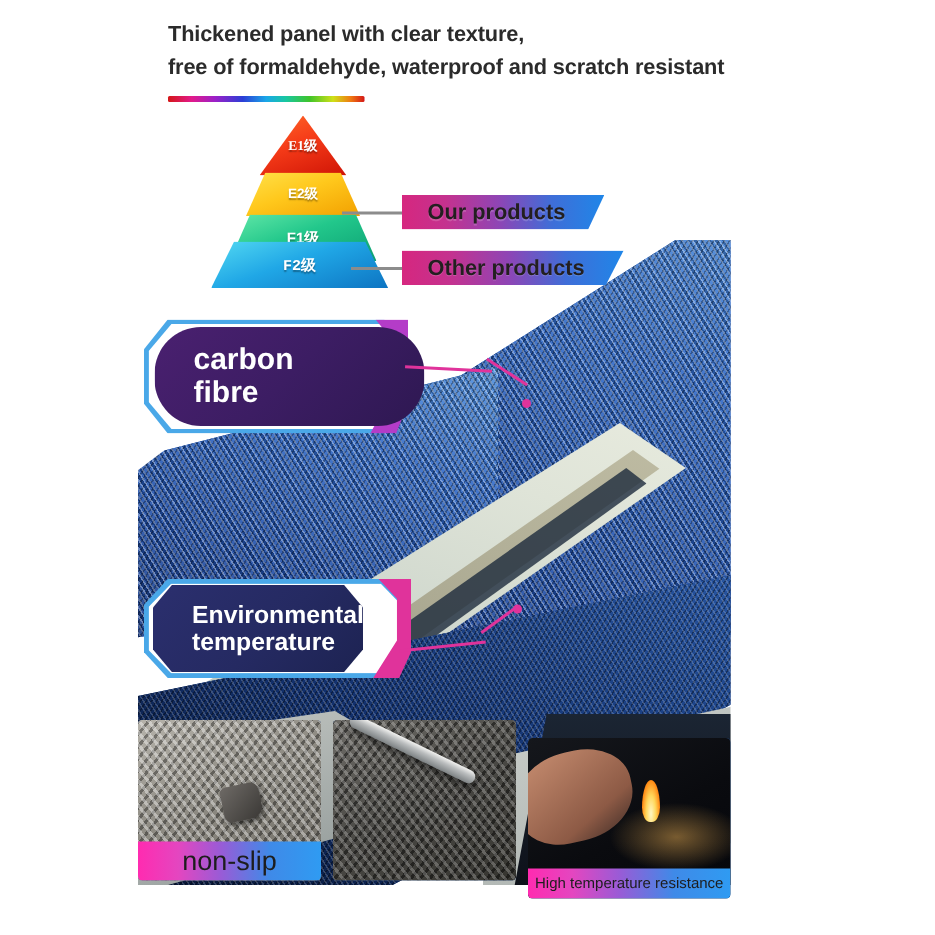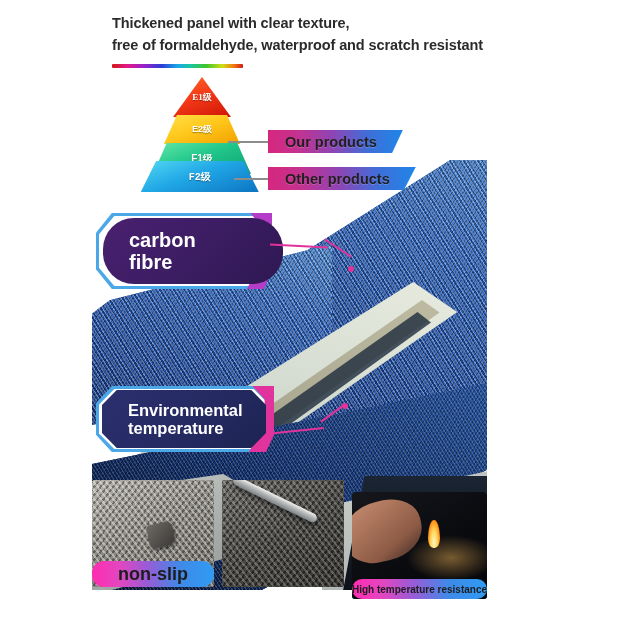--- a/index.html
+++ b/index.html
@@ -174,21 +174,21 @@
     background:linear-gradient(135deg,#4a2070 0%,#3c1d63 50%,#2e1852 100%);
     border-radius:31px;
   }
 
   #badge-env-frame{left:96px;top:386px;width:176px;height:66px;background:#4aa8e8;}
   #badge-env-accent{
     left:238px;top:386px;width:36px;height:66px;background:#e0339b;
     clip-path:polygon(40% 0%, 100% 0%, 100% 74%, 78% 100%, 30% 100%, 74% 62%, 74% 20%, 40% 0%);
   }
   #badge-env{
-    left:102px;top:390px;width:164px;height:58px;font-size:16.5px;
+    left:102px;top:390px;width:140px;height:58px;font-size:16.5px;
     background:linear-gradient(135deg,#2b2f6e 0%,#252a62 55%,#1d2352 100%);
   }
 
   
   .leader{position:absolute;background:#e0339b;}
   #lead1a{left:270px;top:245px;width:58px;height:2px;transform:rotate(3deg);}
   #lead1b{left:322px;top:247px;width:32px;height:2px;transform:rotate(33deg);}
   #lead1dot{left:348px;top:266px;width:6px;height:6px;border-radius:50%;}
   #lead2a{left:266px;top:430px;width:58px;height:2px;transform:rotate(-6deg);}
   #lead2b{left:318px;top:412px;width:30px;height:2px;transform:rotate(-36deg);}
@@ -207,23 +207,22 @@
   .weave-dkgrey{
     background-color:#555;
     background-image:
       repeating-linear-gradient(52deg, rgba(255,255,255,.22) 0 2px, rgba(0,0,0,0) 2px 5px),
       repeating-linear-gradient(-52deg, rgba(0,0,0,.45) 0 2px, rgba(0,0,0,0) 2px 5px),
       linear-gradient(150deg,#6f6d68 0%,#4a4945 50%,#35342f 100%);
   }
   .thumb .caption{
     position:absolute;left:0;bottom:0;width:100%;
     display:flex;align-items:center;justify-content:center;
-    font-weight:bold;color:#1d1d1d;white-space:nowrap;
+    font-weight:normal;color:#1d1d1d;white-space:nowrap;
     background:linear-gradient(90deg,#ff2bb0 0%,#e446c0 22%,#9a5bd6 45%,#3f8ae8 72%,#2f9bf2 100%);
-    border-radius:12px;
   }
   #thumb-nonslip{left:92px;top:480px;width:122px;height:107px;box-shadow:0 0 0 2px #2f6fd0 inset;}
   #thumb-nonslip .caption{height:26px;font-size:18px;}
   #thumb-wear{left:222px;top:480px;width:122px;height:107px;box-shadow:0 0 0 2px #2f6fd0 inset;}
   #thumb-wear .caption{height:24px;font-size:15px;}
   #thumb-heat{left:352px;top:480px;width:135px;height:107px;box-shadow:0 0 0 2px #2f6fd0 inset;margin-top:12px;}
   #thumb-heat .caption{height:20px;font-size:10px;}
   #thumb-heat .pic{background:linear-gradient(150deg,#15171c 0%,#0a0b0f 55%,#05060a 100%);}
 
   

